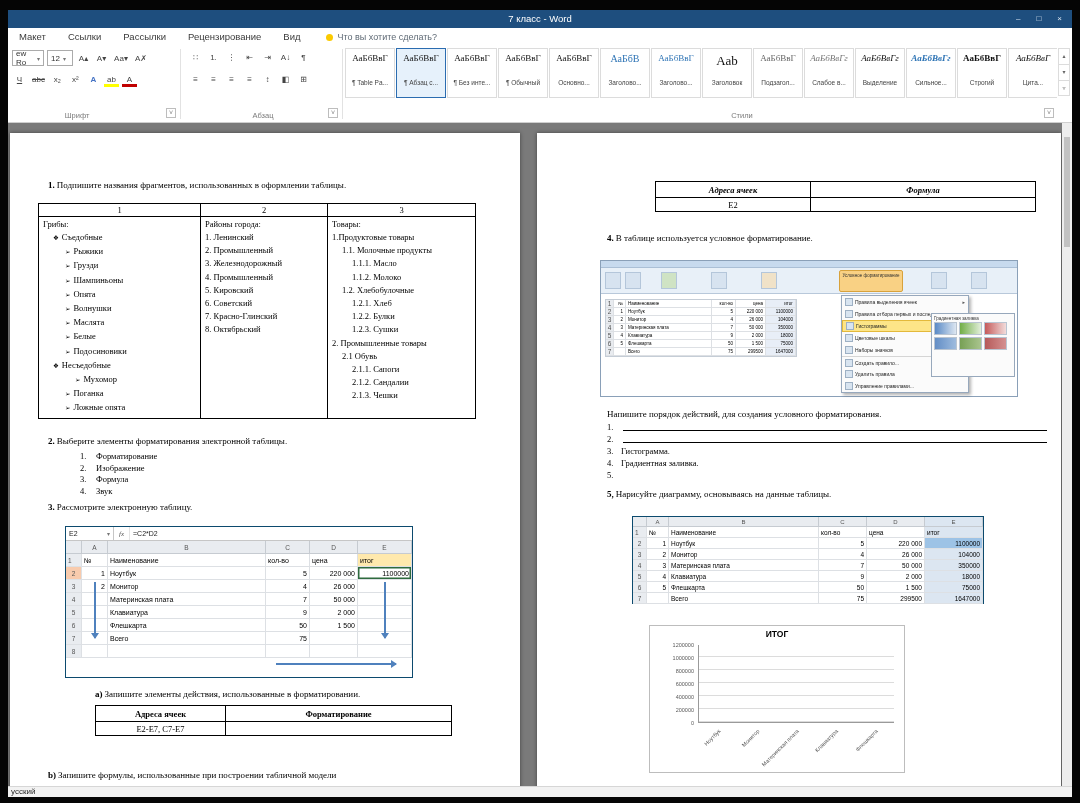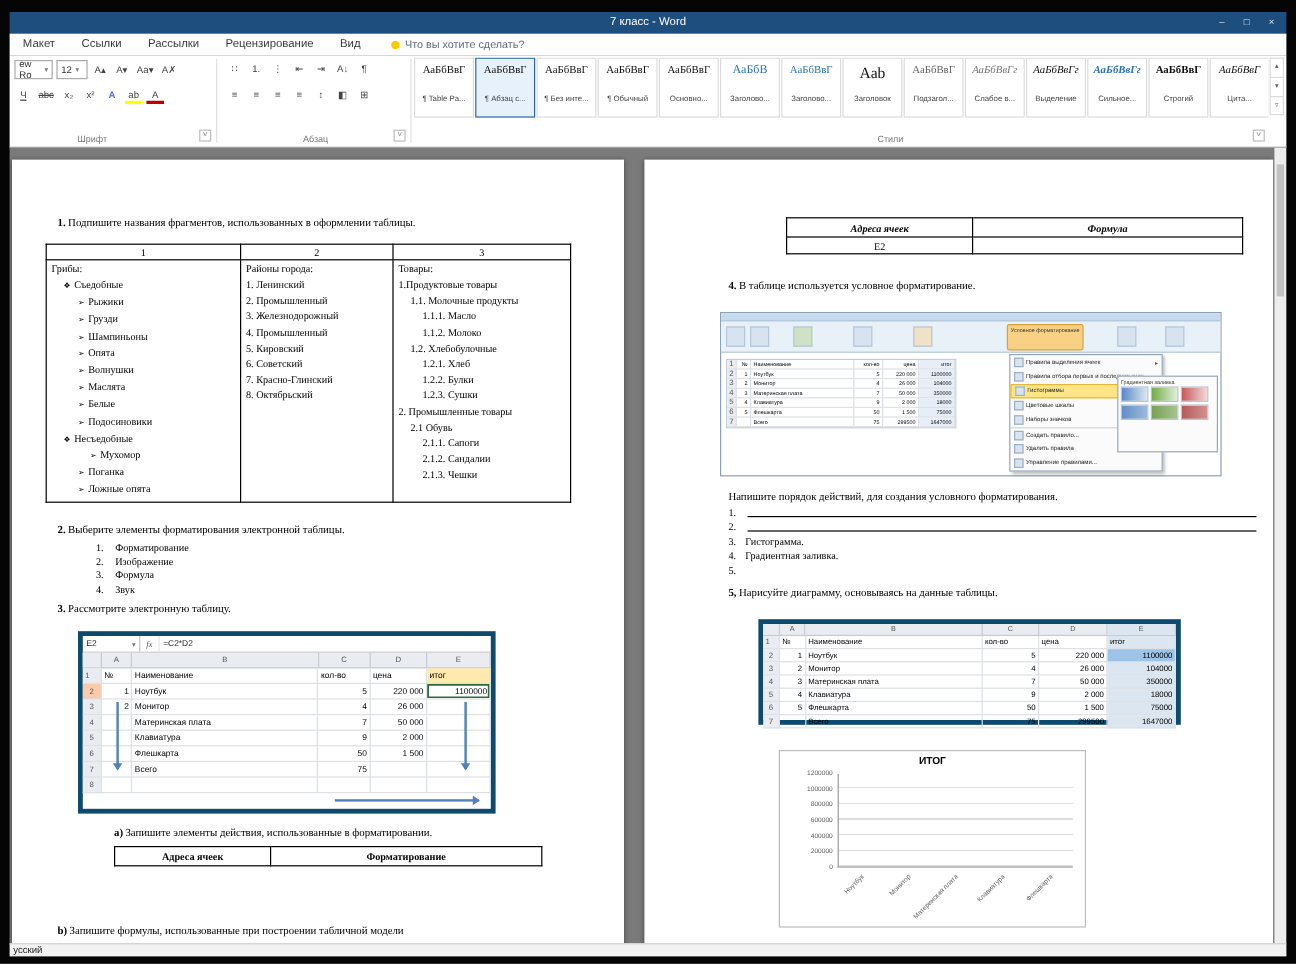--- a/index.html
+++ b/index.html
@@ -79,21 +79,21 @@
   .li .m { font-family:"DejaVu Sans", sans-serif; font-size:6.5px; margin-right:3px; }
   .l1 { padding-left:10px; } .l2 { padding-left:22px; } .l3 { padding-left:32px; }
   .li2, .li3 { line-height:13.2px; white-space:nowrap; }
   .g1 { padding-left:0; } .g2 { padding-left:10px; } .g3 { padding-left:20px; }
 
   .opts { position:absolute; left:70px; top:318px; font-size:8.5px; }
   .opt { display:flex; height:11.5px; }
   .opt .no { width:16px; }
 
   
-  .sheet { position:absolute; background:#fff; border:4px solid #0c4a6e; font-family:"Liberation Sans", sans-serif; }
+  .sheet { position:absolute; background:#fff; border:1px solid #0c4a6e; font-family:"Liberation Sans", sans-serif; }
   .fbar { display:flex; height:14px; border-bottom:1px solid #c6c6c6; font-size:7px; color:#222; }
   .nbox { width:48px; border-right:1px solid #c6c6c6; display:flex; justify-content:space-between;
           align-items:center; padding:0 3px; }
   .fxb { width:16px; font-style:italic; font-family:"Liberation Serif", serif; display:flex;
          align-items:center; justify-content:center; border-right:1px solid #e4e4e4; color:#555; }
   .fml { flex:1; display:flex; align-items:center; padding-left:3px; }
   .xhead { display:flex; height:13px; background:#e9ecf0; border-bottom:1px solid #c6cbd1; font-size:6.5px; color:#555; }
   .xhead .xc { display:flex; align-items:center; justify-content:center; border-right:1px solid #c6cbd1; }
   .xrow { display:flex; height:13px; font-size:7px; }
   .xrow .xc { border-right:1px solid #dde0e4; border-bottom:1px solid #dde0e4; display:flex;
@@ -548,20 +548,24 @@
     </div>
     <table class="anst" style="left:85px; top:572px; width:356px;">
       <tbody>
           <tr>
         <th style="width:130px;">Адреса ячеек</th>
         <th style="width:226px;">Форматирование</th>
       </tr>
       </tbody>
         <tbody>
 
+          <tr>
+          <td>E2-E7, C7-E7</td>
+            <td></td>
+        </tr>
         </tbody>
     </table>
 
     <div class="hd" style="left:38px; top:637px;">
       <b>b)</b><span>Запишите формулы, использованные при построении табличной модели</span>
     </div>
   </div>
 
   <div class="page pgR">
     <table class="anst it" style="left:118px; top:48px; width:380px;">

